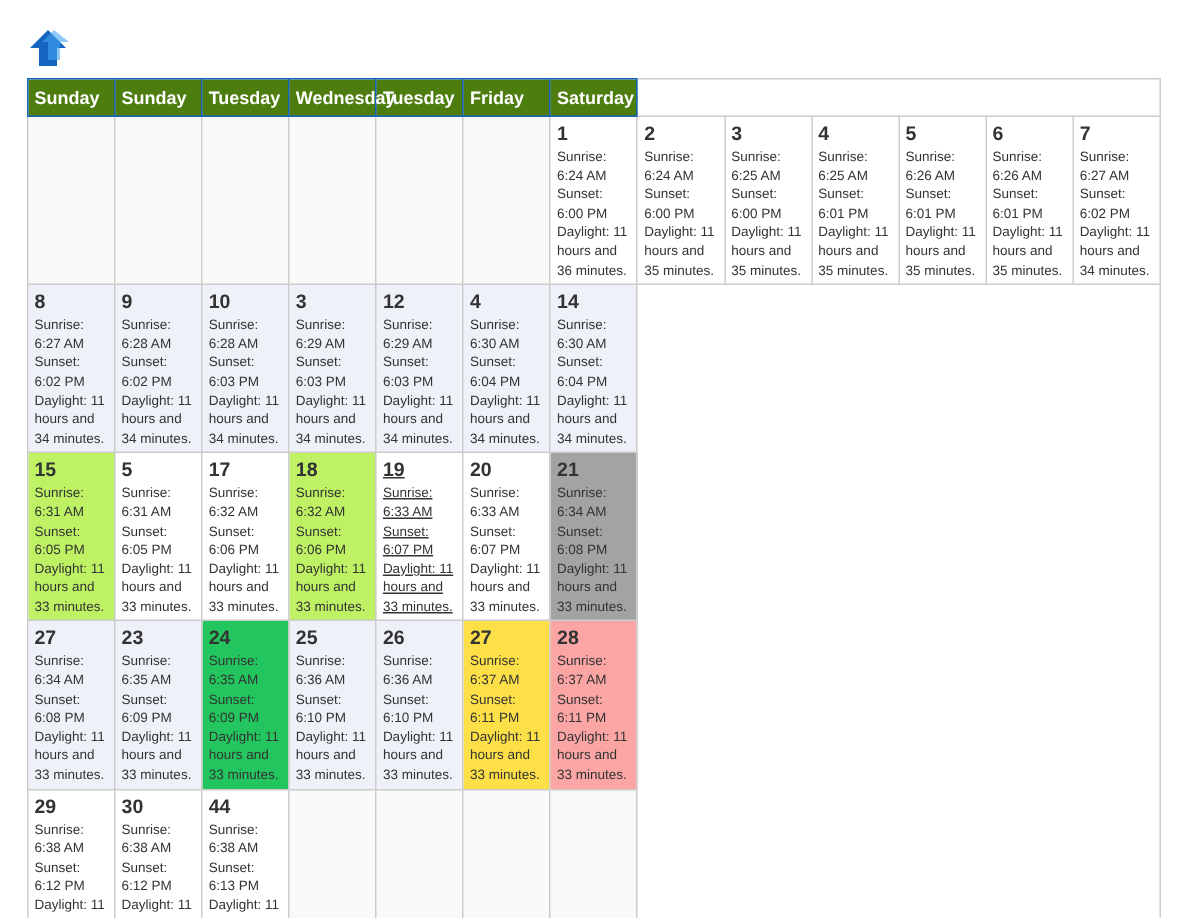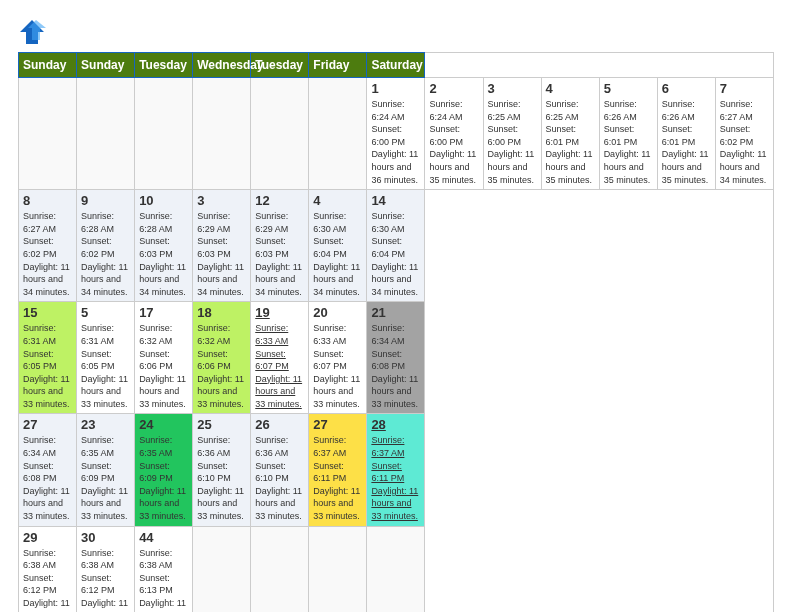--- a/index.html
+++ b/index.html
@@ -310,21 +310,21 @@
             <div class="day-info" style="white-space: pre-line;">Sunrise: 6:36 AM
 Sunset: 6:10 PM
 Daylight: 11 hours and 33 minutes.</div>
           </td>
           <td style="background: #fde047;">
             <span class="day-num">27</span>
             <div class="day-info" style="white-space: pre-line;">Sunrise: 6:37 AM
 Sunset: 6:11 PM
 Daylight: 11 hours and 33 minutes.</div>
           </td>
-          <td style="background: #5eead4; text-decoration: underline;">
+          <td style="background: #fca5a5;">
             <span class="day-num">28</span>
             <div class="day-info" style="white-space: pre-line;">Sunrise: 6:37 AM
 Sunset: 6:11 PM
 Daylight: 11 hours and 33 minutes.</div>
           </td>
         </tr>
         <tr>
           <td style="background: rgb(255, 255, 255);">
             <span class="day-num">29</span>
             <div class="day-info" style="white-space: pre-line;">Sunrise: 6:38 AM

